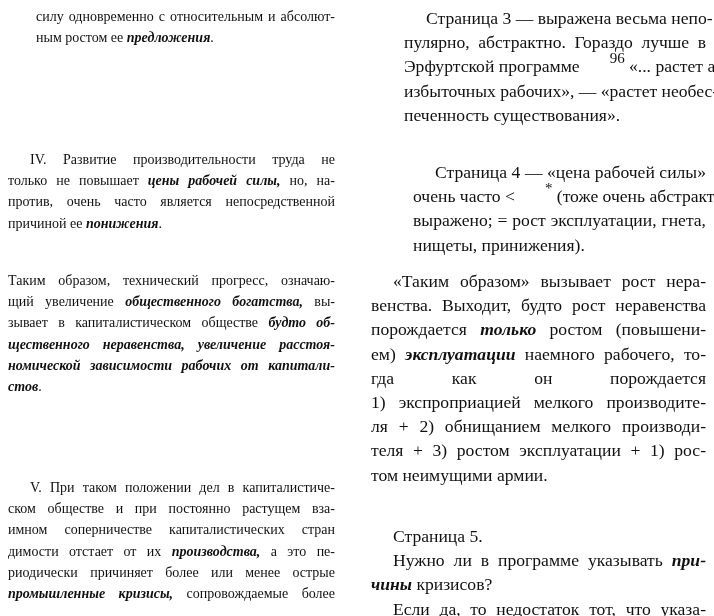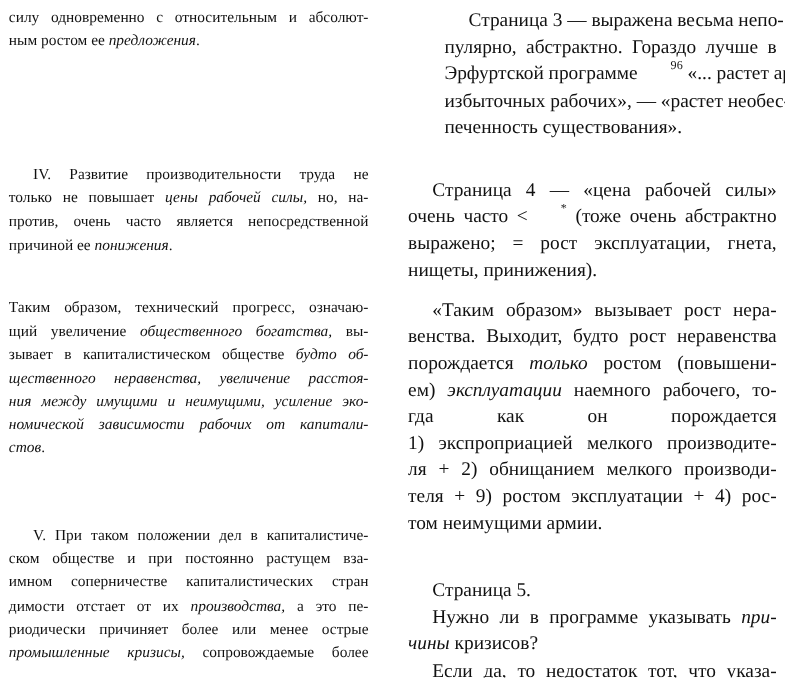--- a/index.html
+++ b/index.html
@@ -4,43 +4,42 @@
 <style>
   html,body{margin:0;padding:0;background:#fff;}
   body{width:714px;height:616px;position:relative;overflow:hidden;color:#111;}
   .col{position:absolute;}
   .left{left:8px;width:327px;font-family:"Liberation Serif",serif;font-size:14px;line-height:21.2px;}
   .right{left:371px;width:335px;font-family:"Liberation Serif",serif;font-size:17.6px;line-height:24.2px;}
   .blk{position:absolute;left:0;right:0;text-align:justify;}
   .blk .ln{display:block;text-align:justify;text-align-last:justify;white-space:nowrap;height:inherit;}
   .blk .ln.last{text-align-last:left;}
   .ind{padding-left:22px;}
-  i{font-style:italic;}
-  sup{font-size:11px;line-height:0;vertical-align:9px;padding-left:30px;}
+  i{font-style:italic;font-weight:bold;}
+  sup{font-size:15px;line-height:0;vertical-align:9px;padding-left:30px;}
 </style>
 </head>
 <body>
 
 <div class="col left">
-  <div class="blk" style="top:6px;">
+  <div class="blk" style="top:6px;margin-left:28px;">
       <span class="ln">силу одновременно с относительным и абсолют-</span>
       <span class="ln last">ным ростом ее <i>предложения</i>.</span>
     </div>
   <div class="blk" style="top:149px;">
       <span class="ln ind">IV. Развитие производительности труда не</span>
       <span class="ln">только не повышает <i>цены рабочей силы,</i> но, на-</span>
       <span class="ln">против, очень часто является непосредственной</span>
       <span class="ln last">причиной ее <i>понижения</i>.</span>
     </div>
   <div class="blk" style="top:270px;">
       <span class="ln">Таким образом, технический прогресс, означаю-</span>
       <span class="ln">щий увеличение <i>общественного богатства,</i> вы-</span>
       <span class="ln">зывает в капиталистическом обществе <i>будто об-</i></span>
       <span class="ln"><i>щественного неравенства, увеличение расстоя-</i></span>
-      <span class="ln"><i>ния между имущими и неимущими, усиление эко-</i></span>
       <span class="ln"><i>номической зависимости рабочих от капитали-</i></span>
       <span class="ln last"><i>стов</i>.</span>
     </div>
   <div class="blk" style="top:477px;">
       <span class="ln ind">V. При таком положении дел в капиталистиче-</span>
       <span class="ln">ском обществе и при постоянно растущем вза-</span>
       <span class="ln">имном соперничестве капиталистических стран</span>
       <span class="ln">димости отстает от их <i>производства,</i> а это пе-</span>
       <span class="ln">риодически причиняет более или менее острые</span>
       <span class="ln"><i>промышленные кризисы,</i> сопровождаемые более</span>
@@ -48,35 +47,35 @@
 </div>
 
 <div class="col right">
   <div class="blk" style="top:6px;margin-left:33px;">
       <span class="ln ind">Страница 3 — выражена весьма непо-</span>
       <span class="ln">пулярно, абстрактно. Гораздо лучше в</span>
       <span class="ln">Эрфуртской программе<sup>96</sup> «... растет армия</span>
       <span class="ln">избыточных рабочих», — «растет необес-</span>
       <span class="ln last">печенность существования».</span>
     </div>
-  <div class="blk" style="top:160px;">
+  <div class="blk" style="top:160px;margin-left:42px;">
       <span class="ln ind">Страница 4 — «цена рабочей силы»</span>
       <span class="ln">очень часто &lt;<sup>*</sup> (тоже очень абстрактно</span>
       <span class="ln">выражено; = рост эксплуатации, гнета,</span>
       <span class="ln last">нищеты, принижения).</span>
     </div>
   <div class="blk" style="top:269px;">
       <span class="ln ind">«Таким образом» вызывает рост нера-</span>
       <span class="ln">венства. Выходит, будто рост неравенства</span>
       <span class="ln">порождается <i>только</i> ростом (повышени-</span>
       <span class="ln">ем) <i>эксплуатации</i> наемного рабочего, то-</span>
       <span class="ln">гда как он порождается</span>
       <span class="ln">1) экспроприацией мелкого производите-</span>
       <span class="ln">ля + 2) обнищанием мелкого производи-</span>
-      <span class="ln">теля + 9) ростом эксплуатации + 4) рос-</span>
+      <span class="ln">теля + 3) ростом эксплуатации + 1) рос-</span>
       <span class="ln last">том неимущими армии.</span>
     </div>
   <div class="blk" style="top:524px;">
       <span class="ln last ind">Страница 5.</span>
       <span class="ln ind">Нужно ли в программе указывать <i>при-</i></span>
       <span class="ln last"><i>чины</i> кризисов?</span>
       <span class="ln ind">Если да, то недостаток тот, что указа-</span>
     </div>
 </div>
 

